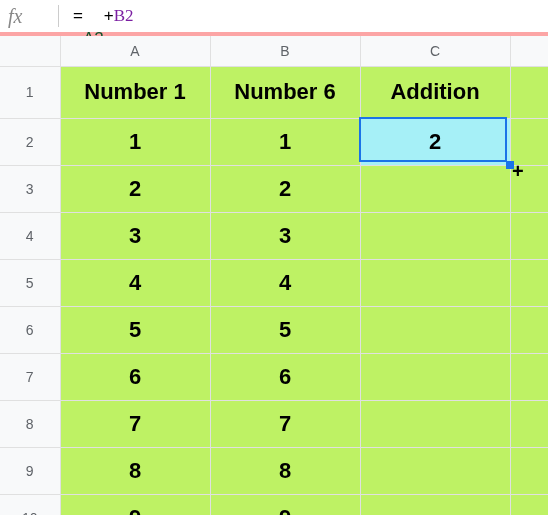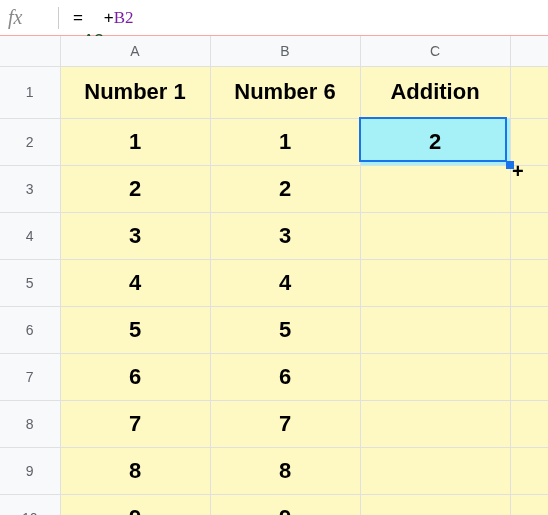--- a/index.html
+++ b/index.html
@@ -7,21 +7,21 @@
       font-family: Arial, sans-serif;
       background: #fff;
       width: 548px;
       height: 515px;
       overflow: hidden;
     }
     .formula-bar {
       display: flex;
       align-items: center;
       height: 36px;
-      border-bottom: 1px solid #fca5a5;
+      border-bottom: 4px solid #fca5a5;
       padding-left: 8px;
     }
     .fx-label {
       font-family: Georgia, "Times New Roman", serif;
       font-style: italic;
       font-size: 20px;
       color: #888;
       width: 50px;
     }
     .formula-divider {
@@ -88,21 +88,21 @@
       text-align: center;
       height: 52px;
     }
     .data-row td.cell {
       font-weight: bold;
       font-size: 22px;
       text-align: center;
       height: 47px;
       color: #000;
     }
-    .cell { background: #fef9c3; }
+    .cell { background: #bef264; }
     .cell.selected {
       background: #a6f0f7;
       position: relative;
     }
     .selection-border {
       position: absolute;
       pointer-events: none;
       border: 2px solid #1a73e8;
       z-index: 5;
     }

